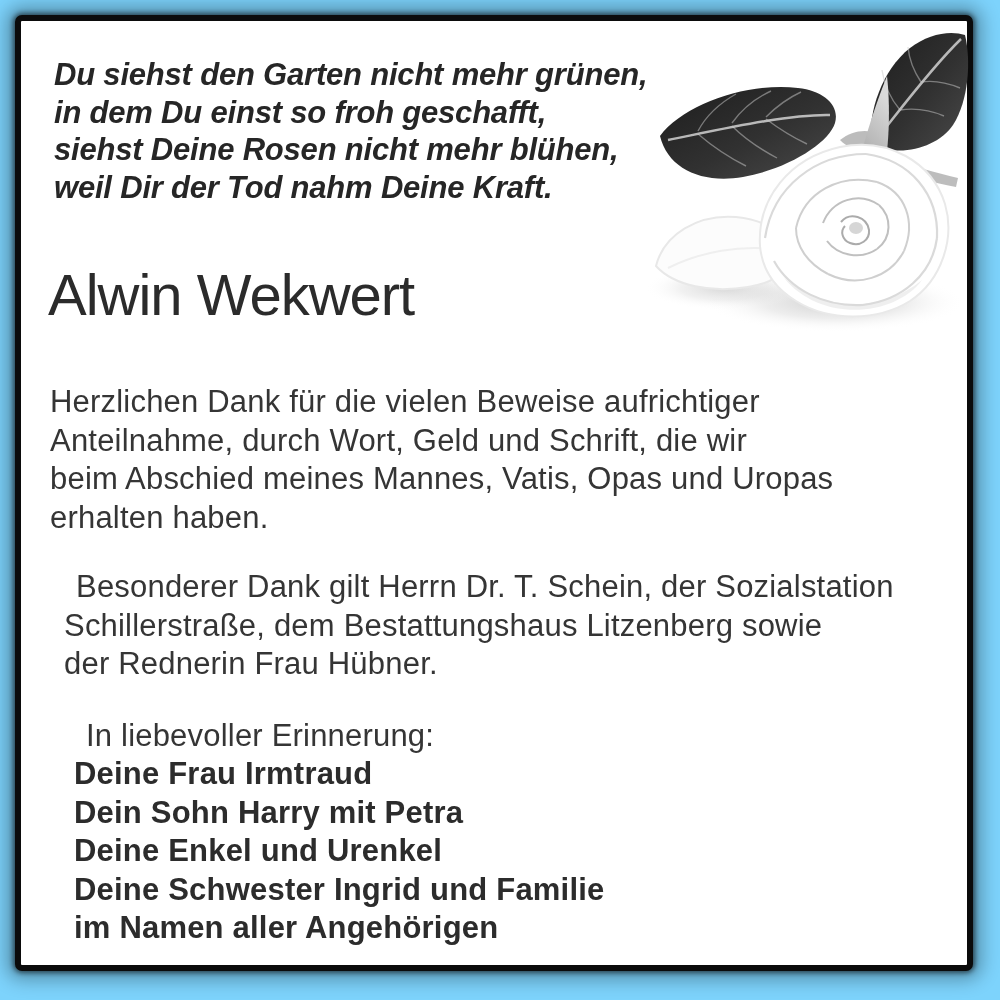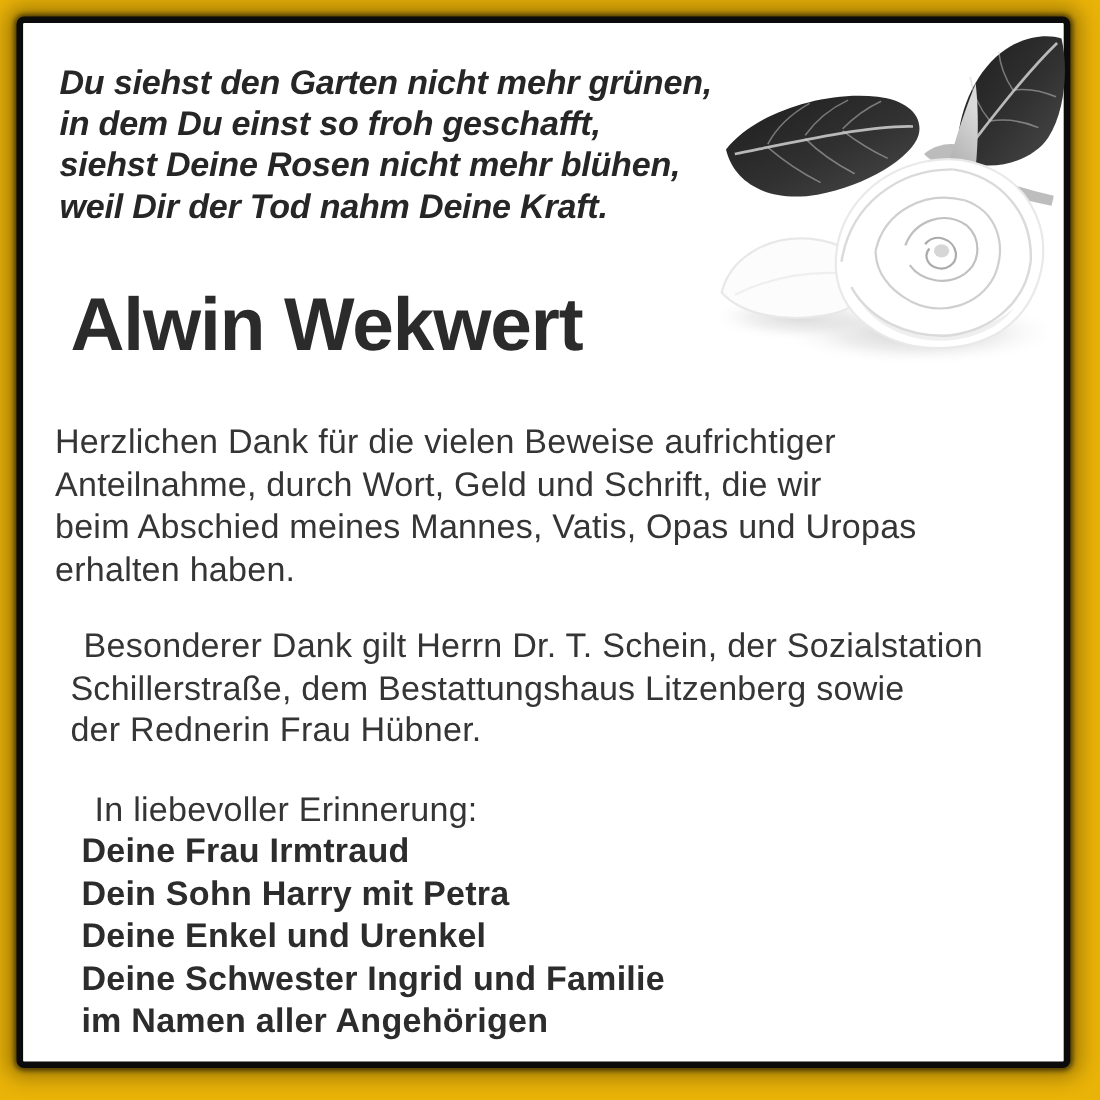--- a/index.html
+++ b/index.html
@@ -5,21 +5,21 @@
   html, body {
     margin: 0;
     padding: 0;
     background: #ffffff;
     font-family: "Liberation Sans", sans-serif;
   }
   .page {
     position: relative;
     width: 1000px;
     height: 1000px;
-    background: #eab308;
+    background: #7dd3fc;
     overflow: hidden;
   }
   
   .sheet {
     position: absolute;
     left: 15px;
     top: 15px;
     width: 946px;
     height: 944px;
     background: #ffffff;
@@ -30,23 +30,23 @@
   .txt { position: absolute; white-space: pre-line; margin: 0; }
   .poem {
     left: 54px; top: 56px;
     font-size: 31px; line-height: 37.5px;
     font-style: italic; font-weight: bold;
     color: #262626;
     letter-spacing: -0.2px;
   }
   .name {
     position: absolute;
-    left: 64px; top: 250px;
-    font-size: 68px; line-height: 90px;
-    font-weight: 700;
+    left: 48px; top: 250px;
+    font-size: 58px; line-height: 90px;
+    font-weight: 400;
     color: #2b2b2b;
     letter-spacing: -1px;
     margin: 0;
     white-space: nowrap;
   }
   .body-text {
     font-size: 31px; line-height: 38.5px;
     color: #353535;
     letter-spacing: 0.2px;
   }

